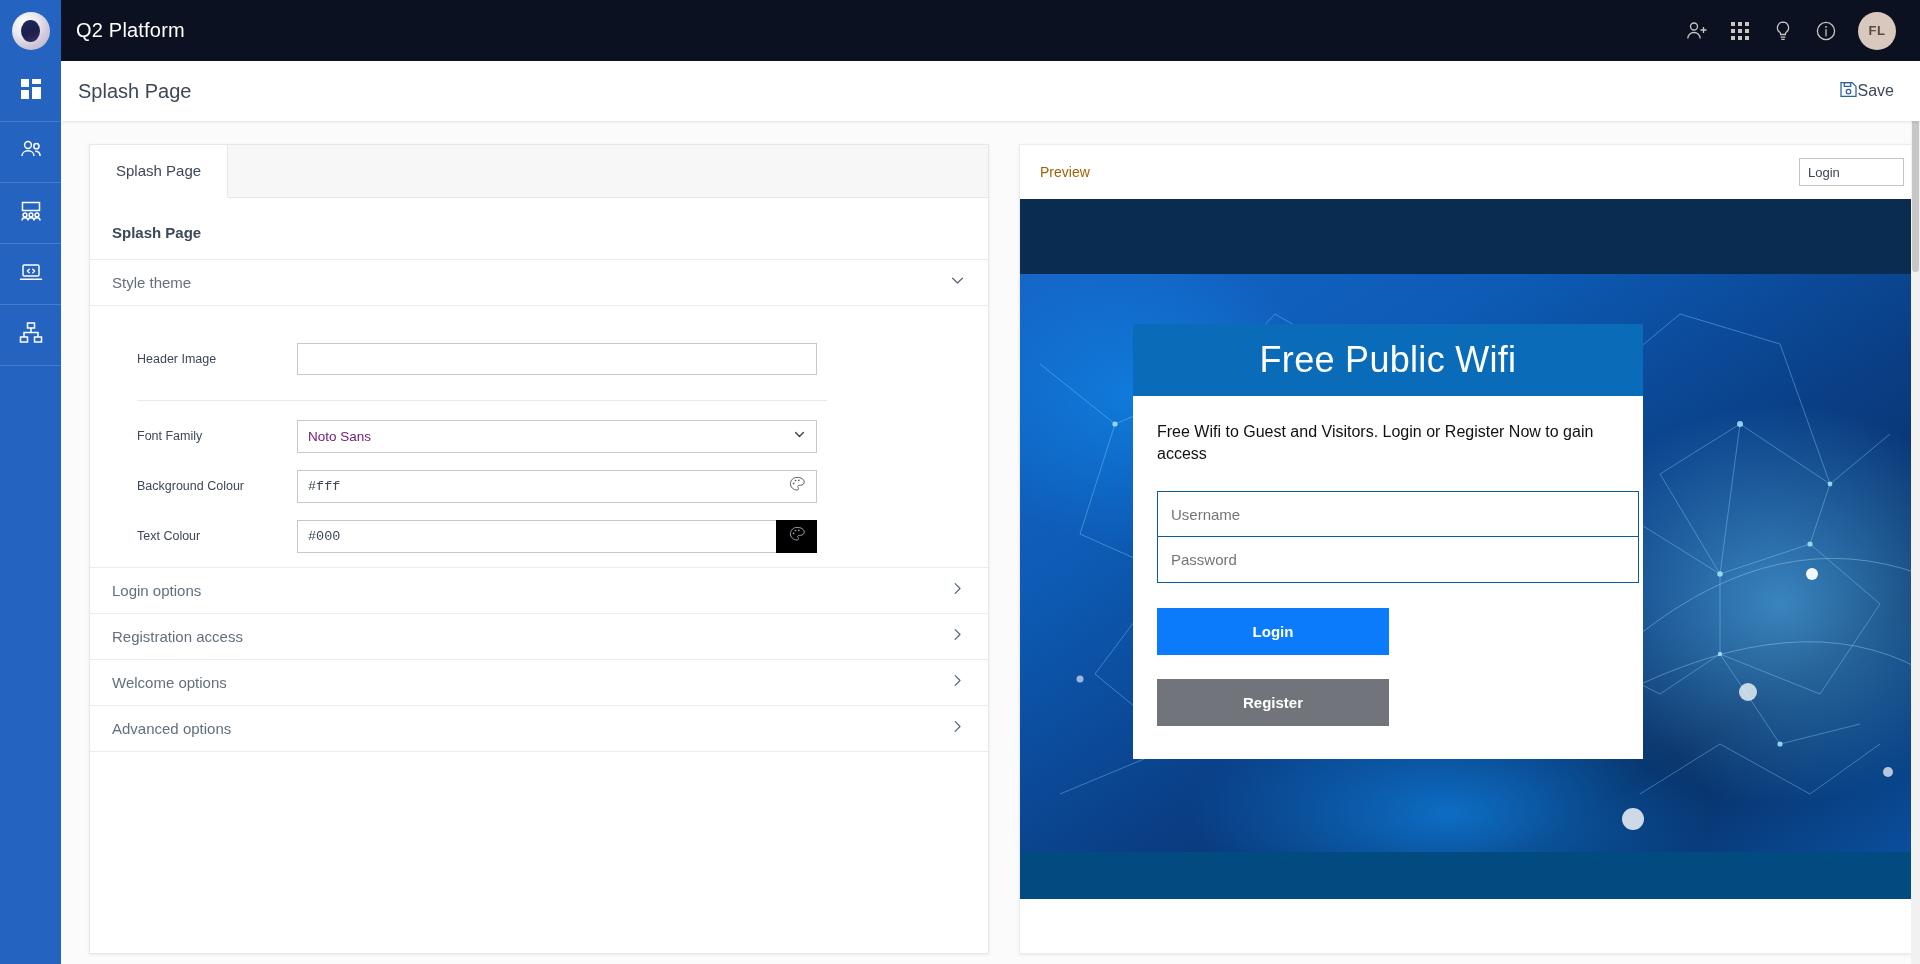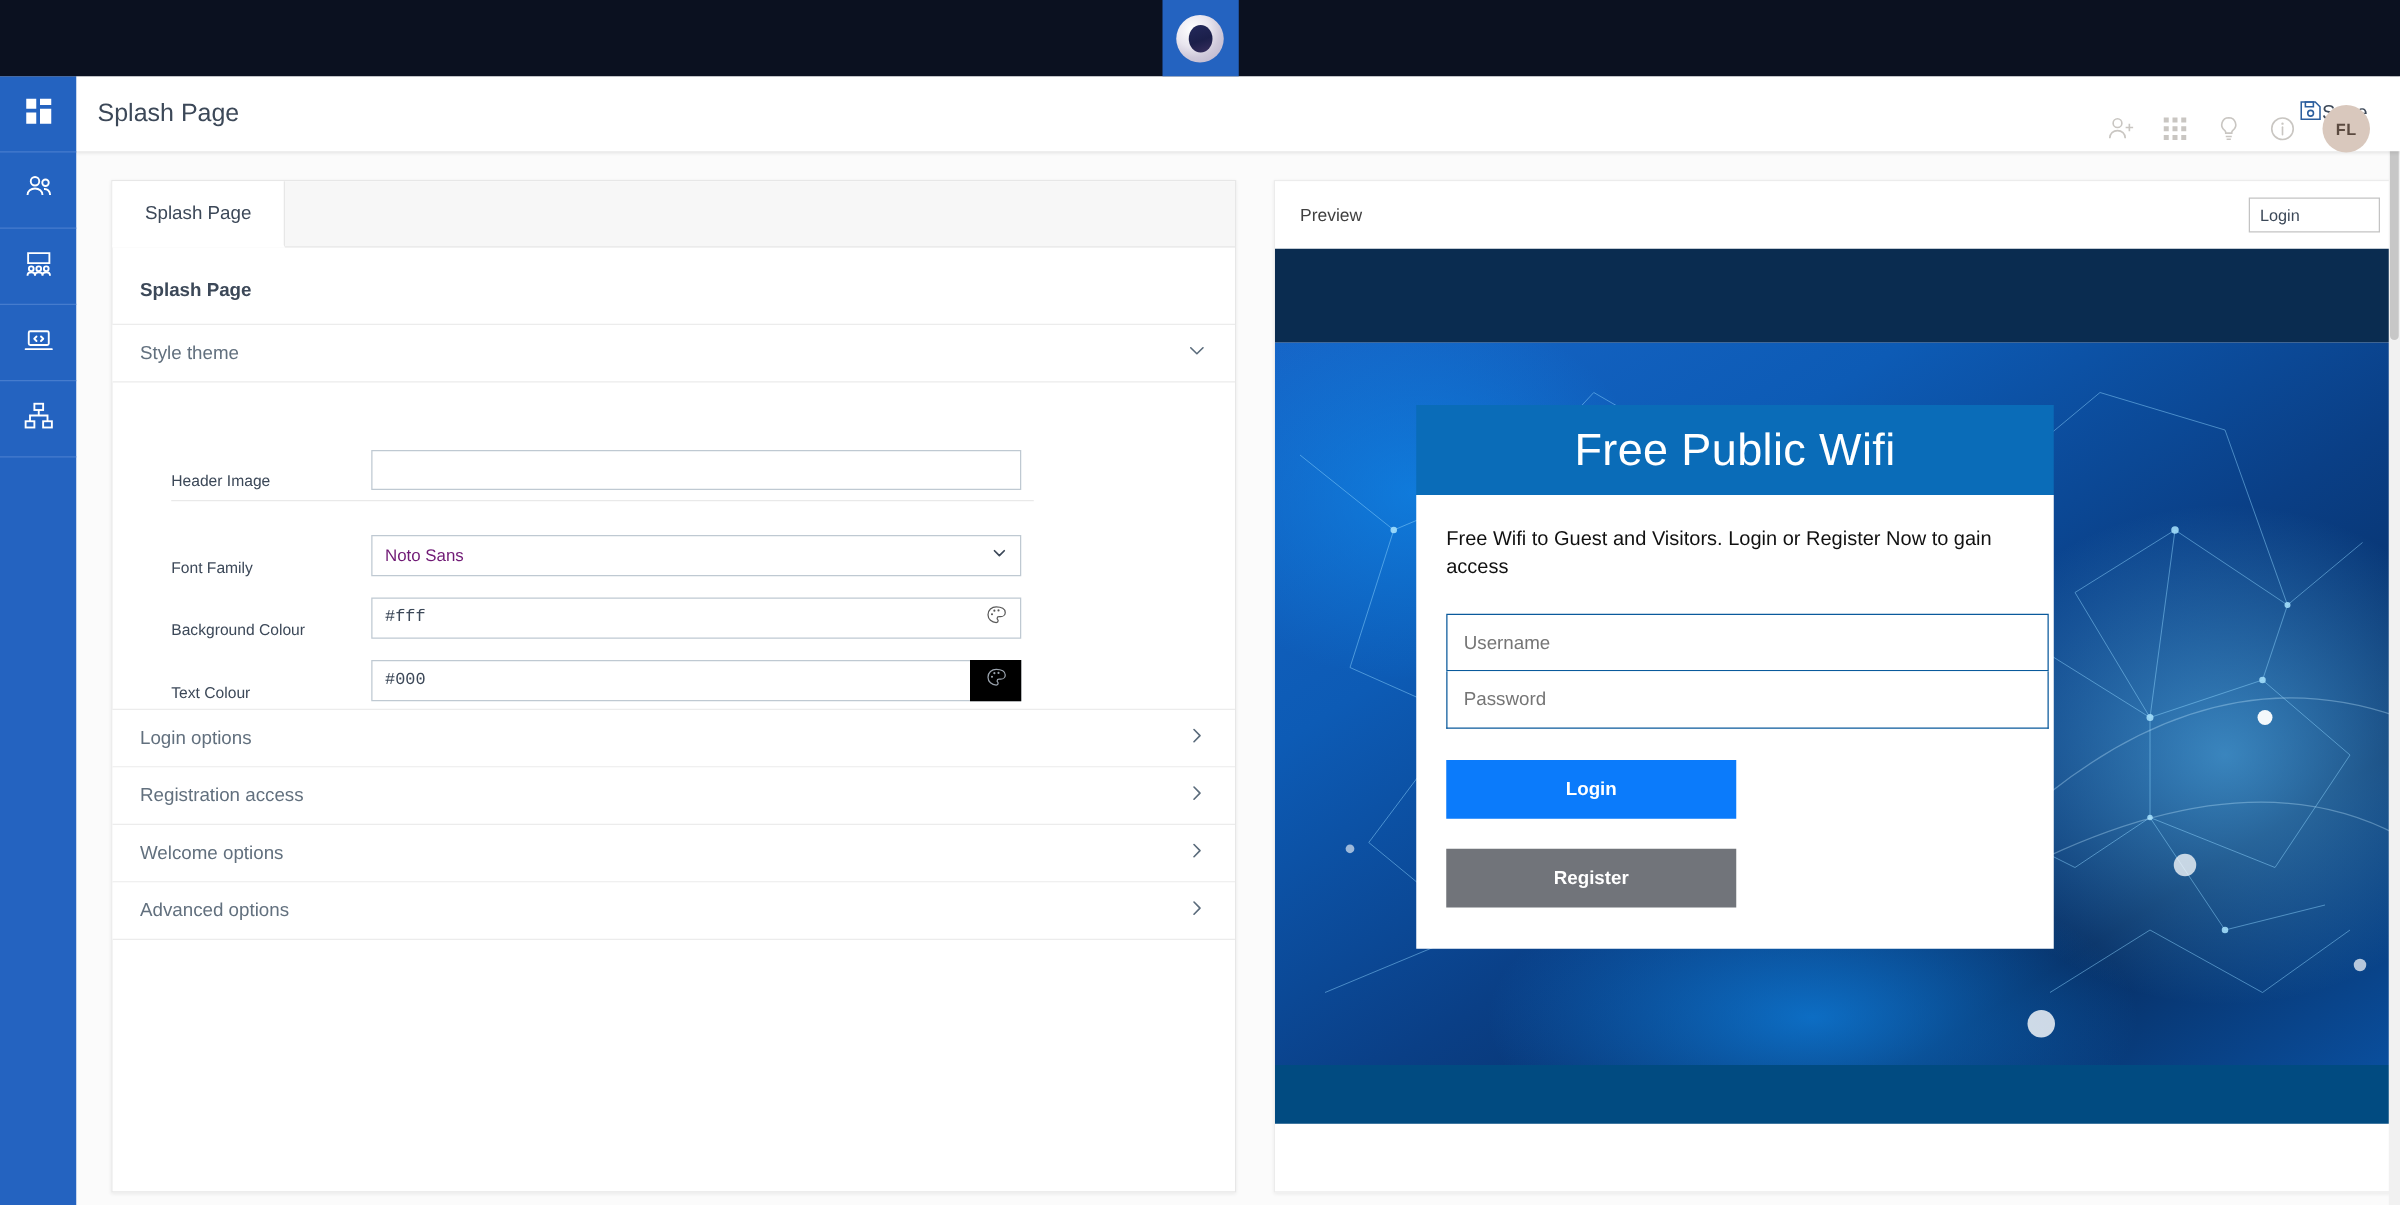--- a/index.html
+++ b/index.html
@@ -10,21 +10,20 @@
     overflow: hidden;
   }
 
   
   .topbar {
     position: absolute; top: 0; left: 0;
     width: 1920px; height: 61px;
     background: #0b1120;
     display: flex; align-items: center;
     z-index: 30;
-    flex-direction: column;
   }
   .logo-cell {
     width: 61px; height: 61px;
     background: #2463c0;
     display: flex; align-items: center; justify-content: center;
     flex: 0 0 61px;
   }
   .logo-mark {
     width: 38px; height: 38px; border-radius: 50%;
     background: radial-gradient(circle at 34% 30%, #ffffff 0%, #e9e6ef 38%, #cfc9da 62%, #b7aec8 100%);
@@ -131,21 +130,21 @@
     height: 46px; display: flex; align-items: center;
     padding: 0 22px; cursor: pointer;
     border-bottom: 1px solid #ececec;
     background: #ffffff;
   }
   .acc-title { font-size: 15px; color: #62707e; }
   .acc-chev { margin-left: auto; color: #5a6b7b; }
   .acc-body { padding: 20px 22px 6px 22px; border-bottom: 1px solid #ececec; }
 
   .form-row {
-    display: flex; align-items: flex-end;
+    display: flex; align-items: center;
     margin-bottom: 0; height: 50px;
   }
   .form-row.tall { height: 66px; }
   .form-label {
     width: 185px; flex: 0 0 185px;
     font-size: 12.5px; color: #3c4858;
     padding-left: 25px;
   }
   .form-ctl { position: relative; width: 520px; }
   .ipt {
@@ -193,21 +192,21 @@
     width: 900px; height: 810px;
     background: #ffffff;
     border: 1px solid #ececec;
     box-shadow: 0 1px 3px rgba(0,0,0,.07);
     overflow: hidden;
   }
   .preview-head {
     height: 54px; display: flex; align-items: center;
     padding: 0 14px 0 20px; background: #ffffff;
   }
-  .preview-label { font-size: 14px; color: #404040; }
+  .preview-label { font-size: 14px; color: #a16207; }
   .preview-select-wrap { margin-left: auto; position: relative; width: 105px; }
   .preview-select {
     width: 105px; height: 28px;
     border: 1px solid #c3c3c3; background: #ffffff;
     font-size: 13px; color: #3c4858; padding: 0 8px;
     font-family: "Liberation Sans", sans-serif;
     -webkit-appearance: none; appearance: none; outline: none;
   }
   .preview-body { position: relative; width: 900px; height: 700px; }
   .pv-topbar { height: 75px; background: #0a2c50; }

